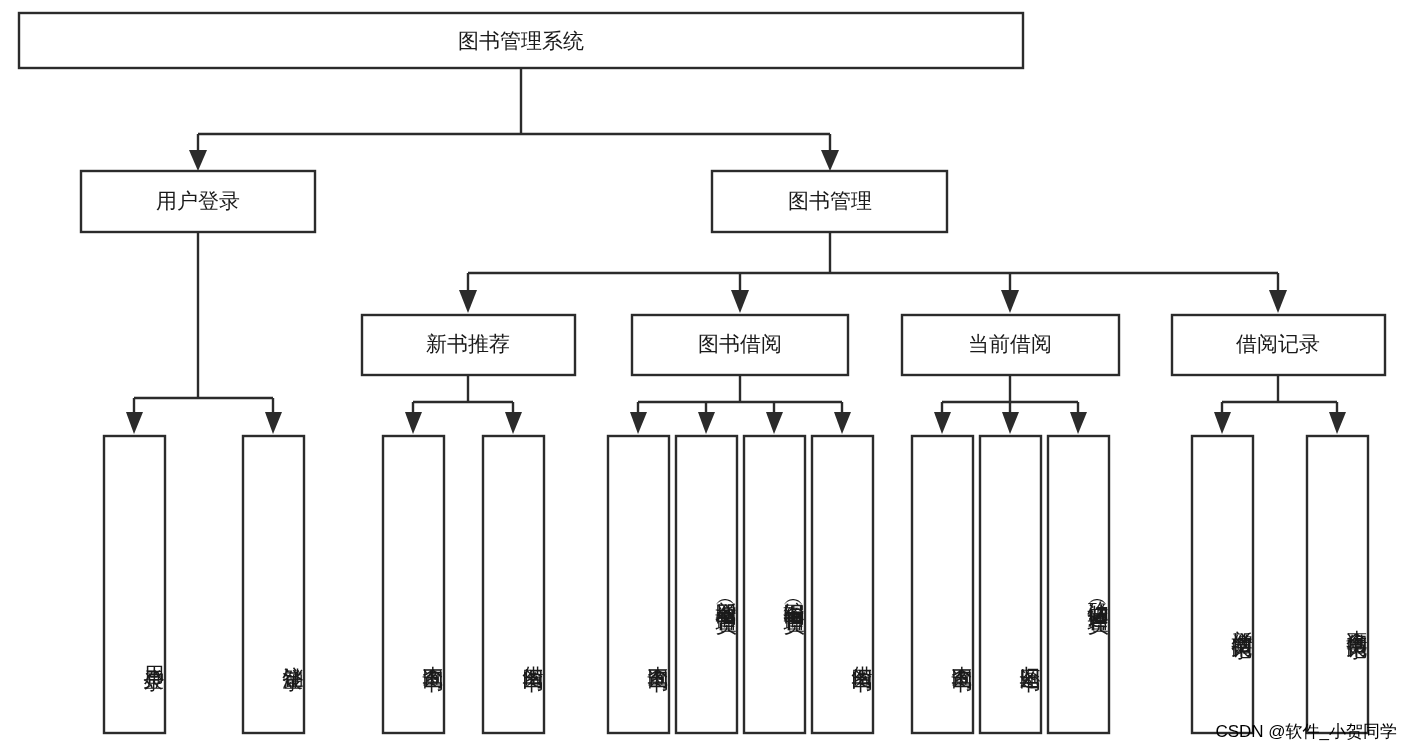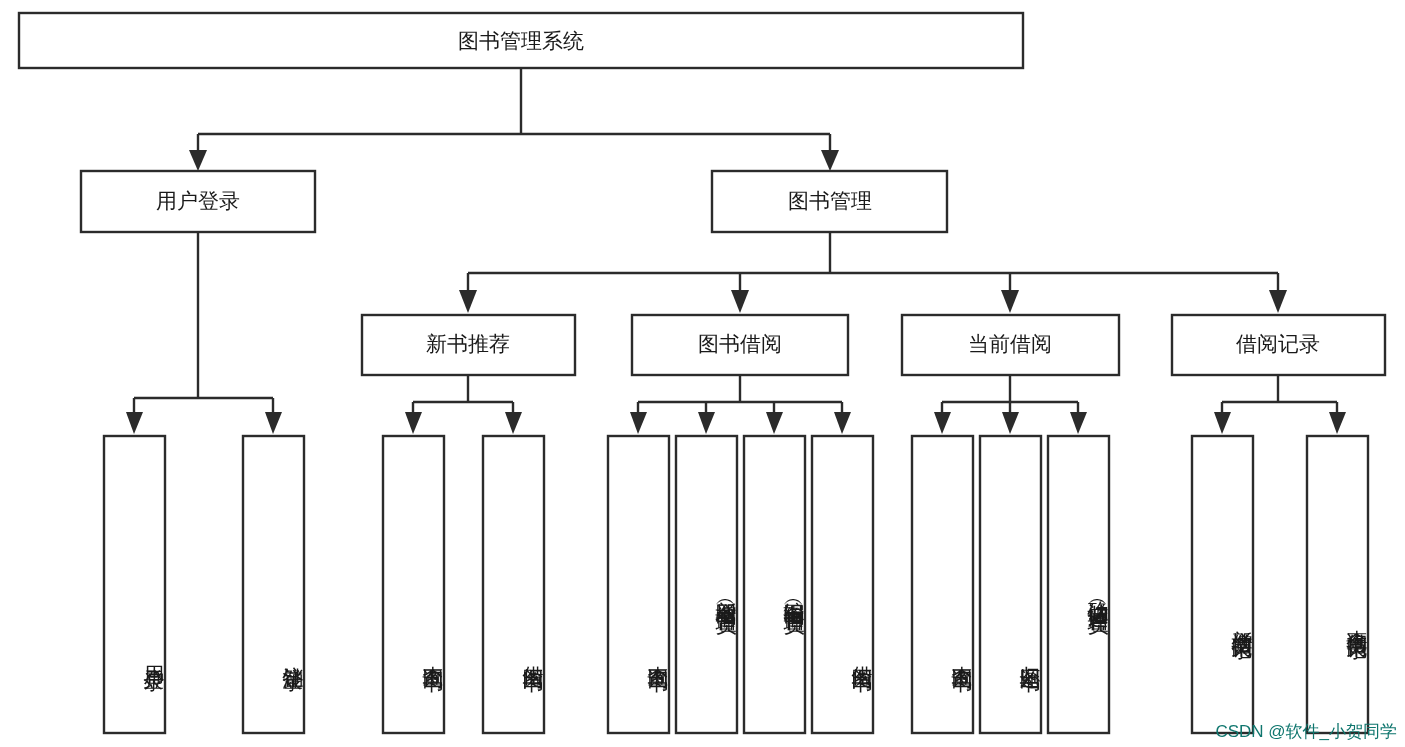--- a/index.html
+++ b/index.html
@@ -60,21 +60,21 @@
     align-items: flex-start;
     justify-content: center;
     pointer-events: none;
   }
   .watermark {
     position: absolute;
     right: 8px;
     bottom: 4px;
     font-family: "Liberation Sans", "DejaVu Sans", sans-serif;
     font-size: 17px;
-    color: #0f766e;
+    color: #000000;
     white-space: nowrap;
   }
 </style>
 </head>
 <body>
 
 <div id="diagram-root">
 
   <svg id="flow-svg" viewBox="0 0 1405 747">
 

